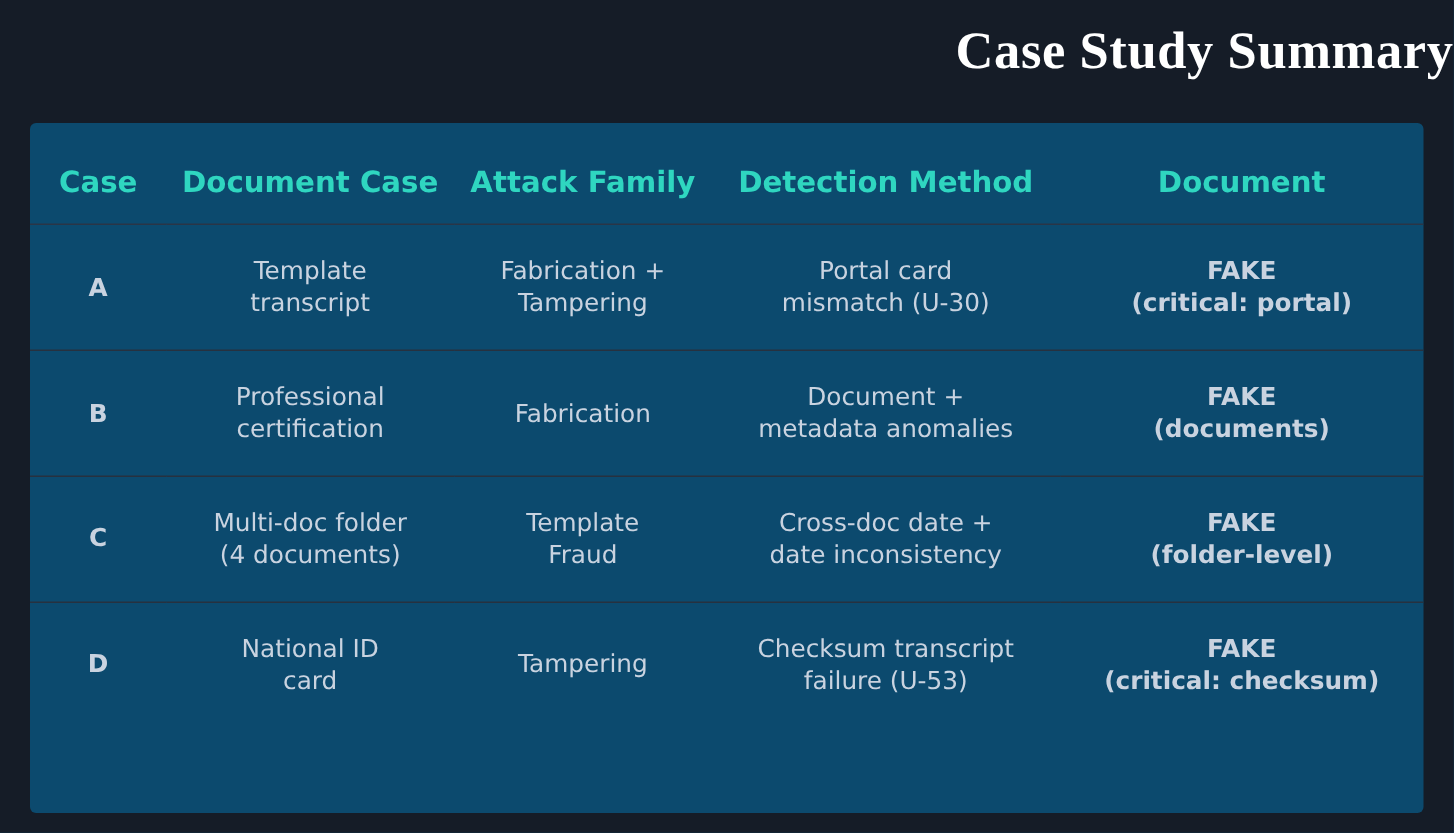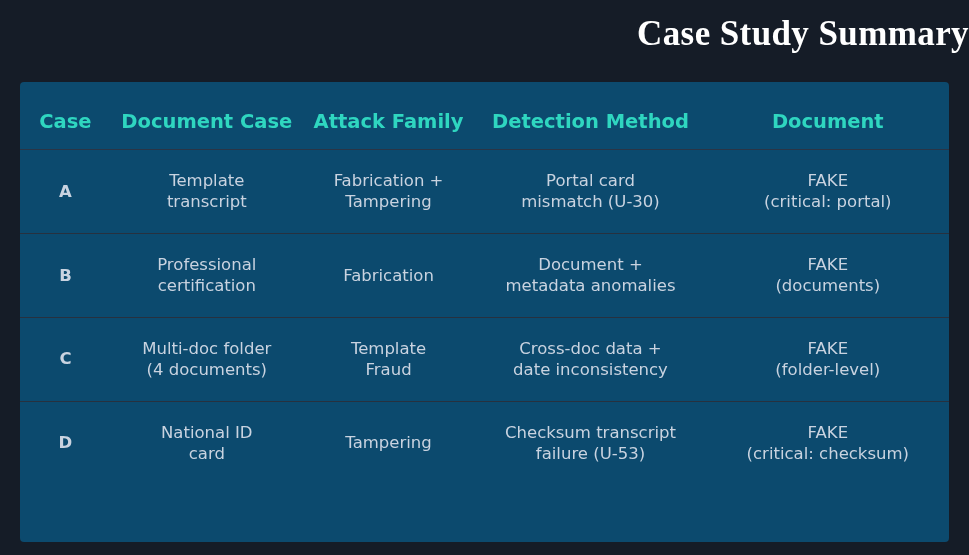--- a/index.html
+++ b/index.html
@@ -73,21 +73,21 @@
   table.summary tbody tr:last-child {
     border-bottom: none;
   }
   td.case-cell {
     font-weight: bold;
     color: #ffffff;
     font-size: 17px;
   }
   td.verdict-cell {
     color: #ff3b4e;
-    font-weight: normal;
+    font-weight: bold;
     font-size: 16.5px;
   }
   .verdict-main { display: block; }
   .verdict-note { display: block; }
   .col-case { width: 9%; }
   .col-doc { width: 19%; }
   .col-attack { width: 17%; }
   .col-detect { width: 23%; }
   .col-verdict { width: 24%; }
   .line2 { display: block; }
@@ -162,21 +162,21 @@
           <td class="case-cell">C</td>
           <td>
             <span class="line2">Multi-doc folder</span>
             <span class="line2">(4 documents)</span>
           </td>
           <td>
             <span class="line2">Template</span>
             <span class="line2">Fraud</span>
           </td>
           <td>
-            <span class="line2">Cross-doc data +</span>
+            <span class="line2">Cross-doc date +</span>
             <span class="line2">date inconsistency</span>
           </td>
           <td class="verdict-cell">
             <span class="verdict-main">FAKE</span>
             <span class="verdict-note">(folder-level)</span>
           </td>
         </tr>
 
         <tr>
           <td class="case-cell">D</td>

